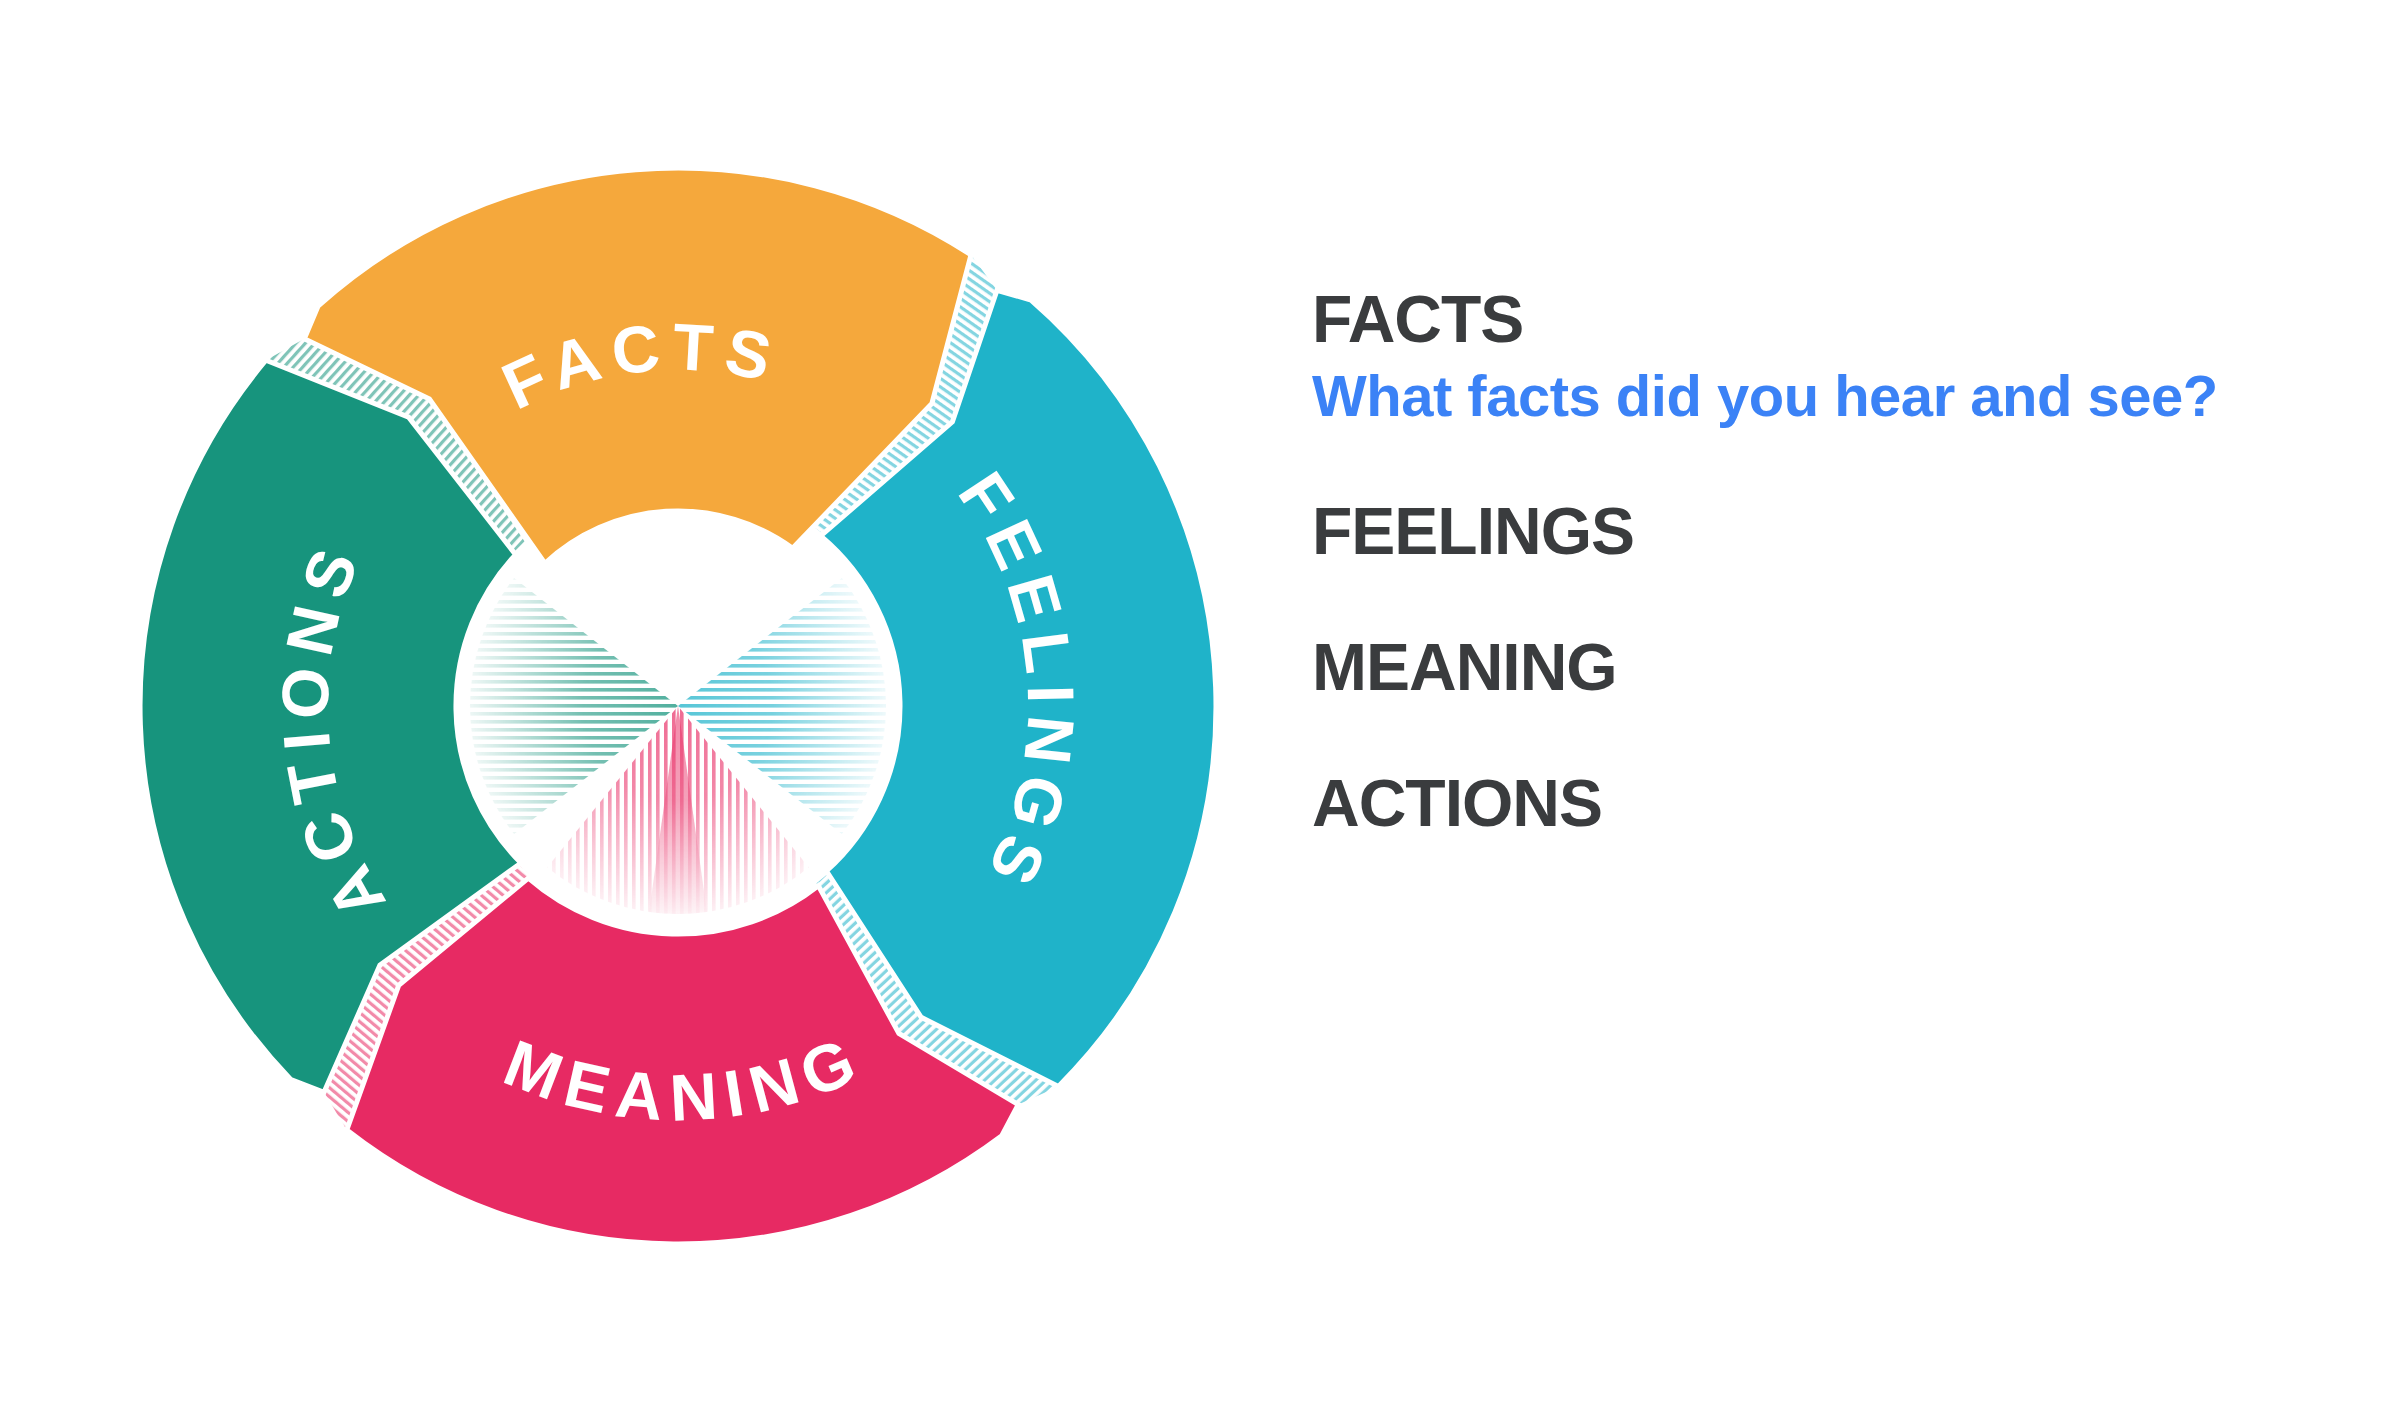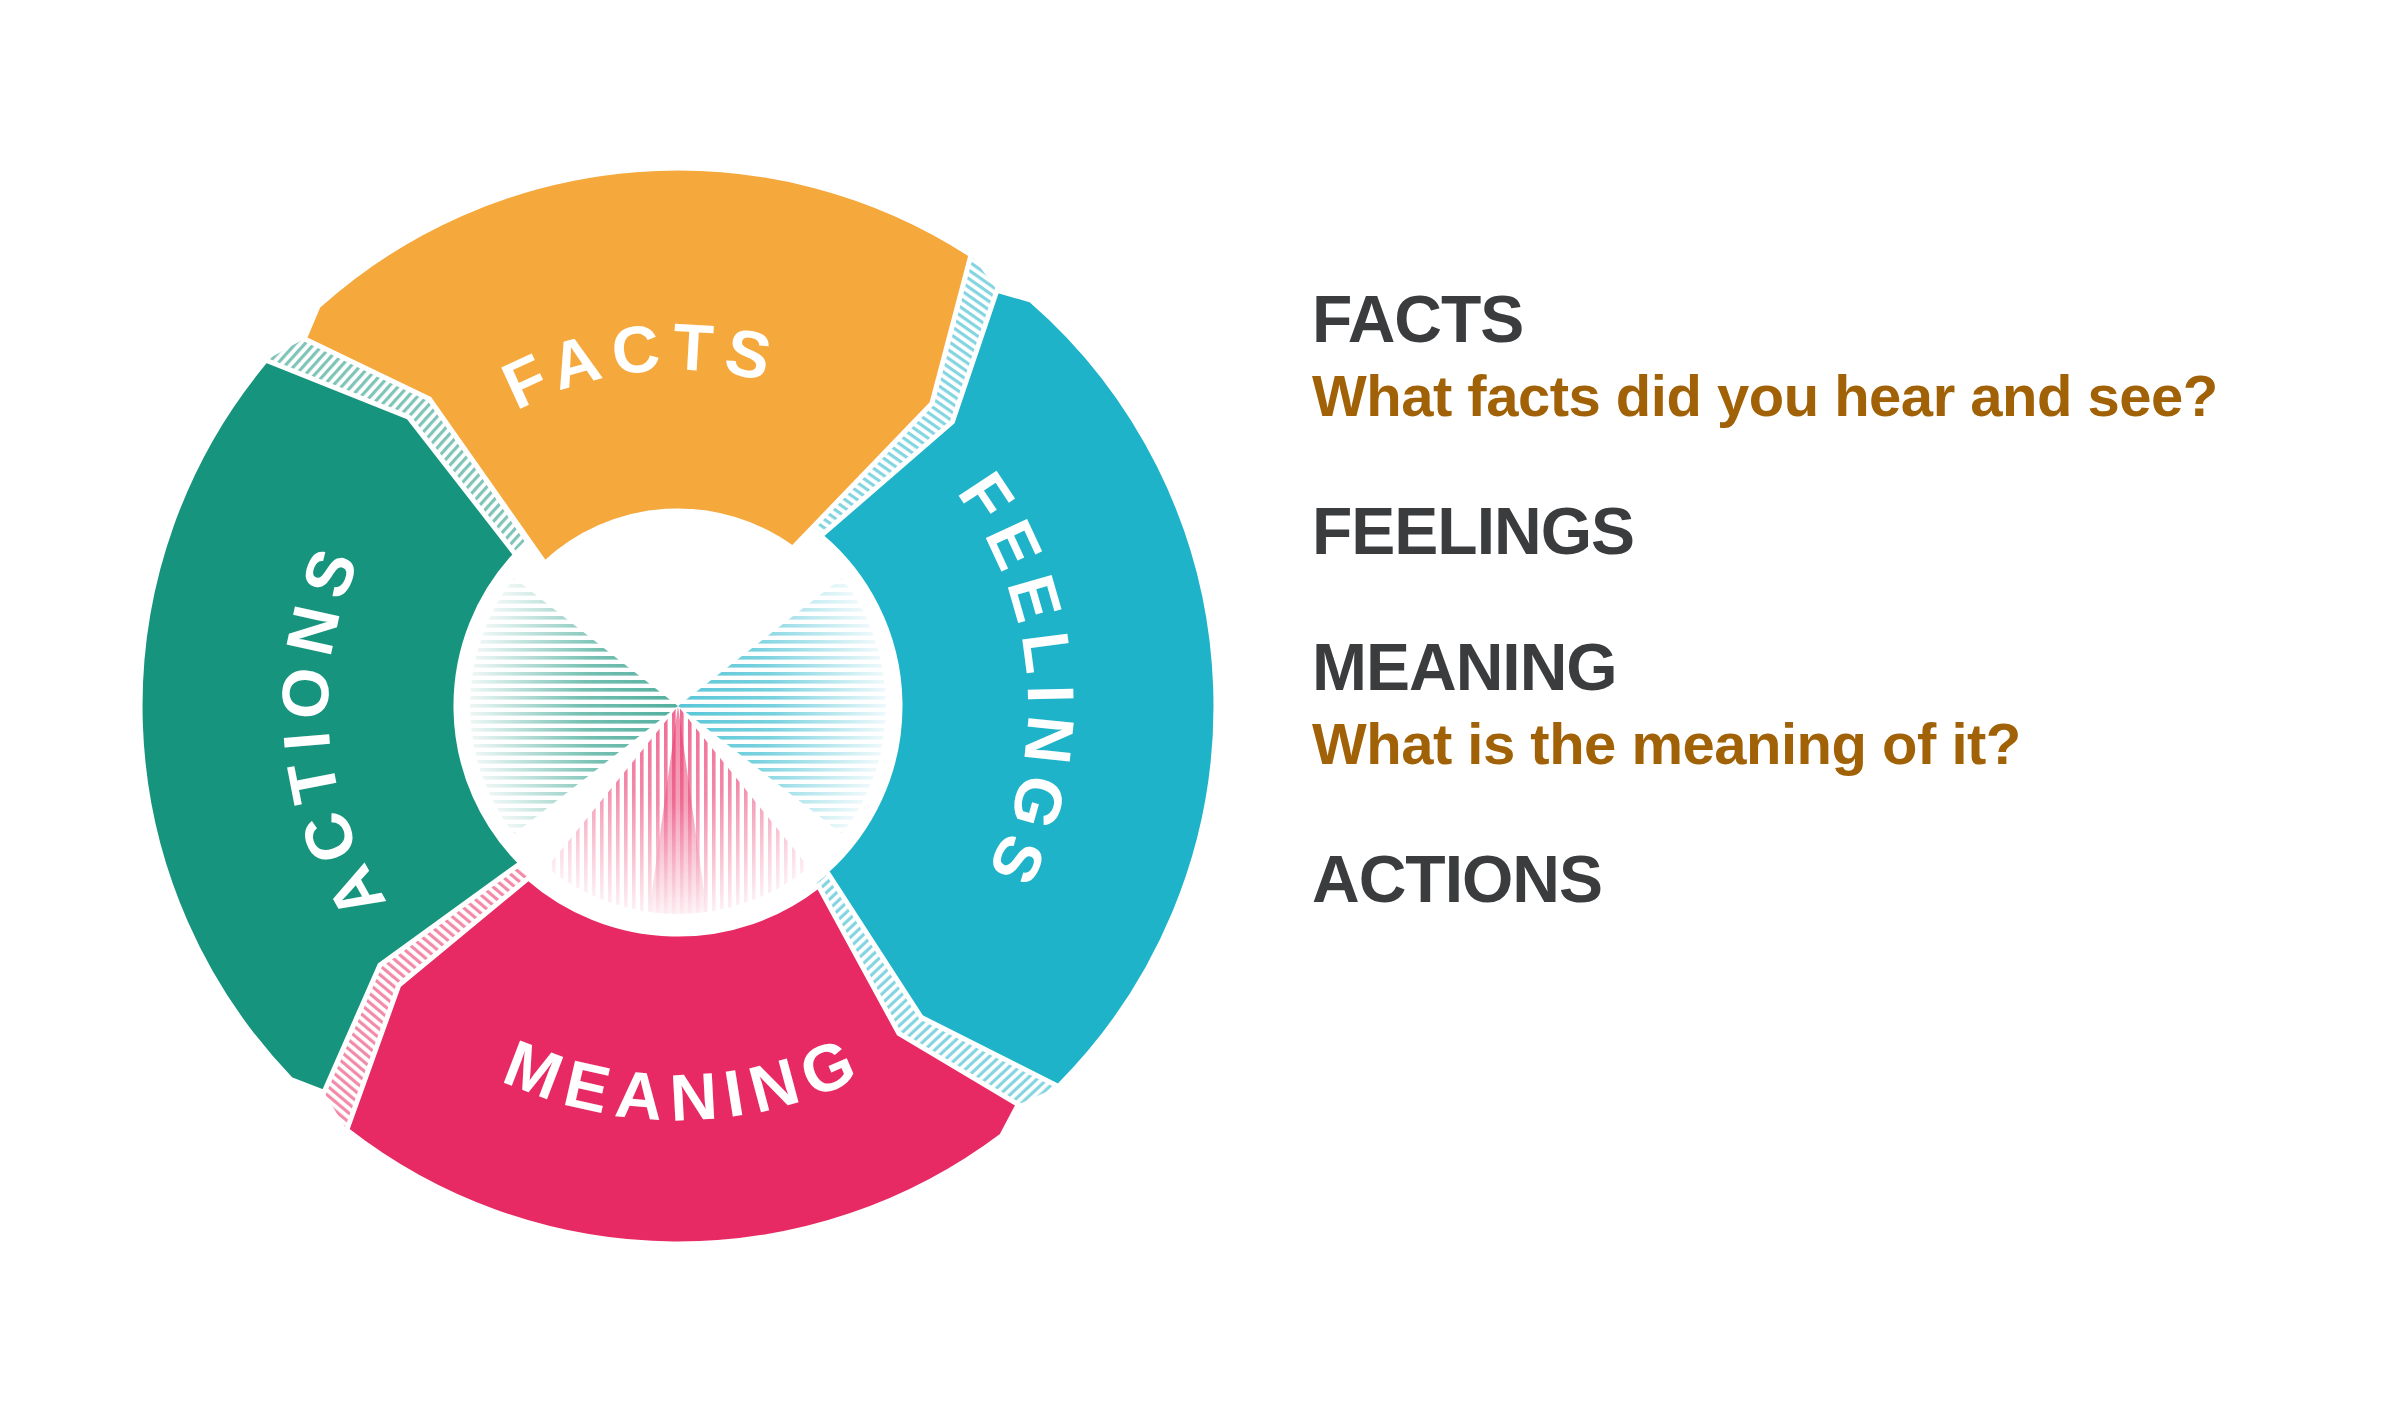--- a/index.html
+++ b/index.html
@@ -11,21 +11,21 @@
   #wheel{position:absolute;left:0;top:0;}
 
   .legend{position:absolute;left:1312px;top:286px;width:1040px;}
   .legend-block{margin:0 0 70px 0;}
   .legend-title{
     margin:0;font-size:66px;line-height:66px;font-weight:700;
     letter-spacing:-1px;color:#3a3c3e;
   }
   .legend-question{
     margin:12px 0 0 0;font-size:58px;line-height:64px;font-weight:700;
-    letter-spacing:-0.5px;color:#a16207;white-space:nowrap;
+    letter-spacing:-0.5px;color:#3b82f6;white-space:nowrap;
   }
   .wheel-label{
     font-family:"Liberation Sans", sans-serif;
     font-size:66px;font-weight:700;fill:#ffffff;
     letter-spacing:10px;text-anchor:middle;
   }
 </style>
 </head>
 <body>
 
@@ -91,20 +91,19 @@
   <div class="legend">
     <div class="legend-block">
       <h2 class="legend-title">FACTS</h2>
       <p class="legend-question">What facts did you hear and see?</p>
     </div>
     <div class="legend-block">
       <h2 class="legend-title">FEELINGS</h2>
     </div>
     <div class="legend-block">
       <h2 class="legend-title">MEANING</h2>
-      <p class="legend-question">What is the meaning of it?</p>
     </div>
     <div class="legend-block">
       <h2 class="legend-title">ACTIONS</h2>
     </div>
   </div>
 
 </div>
 
 </body></html>

